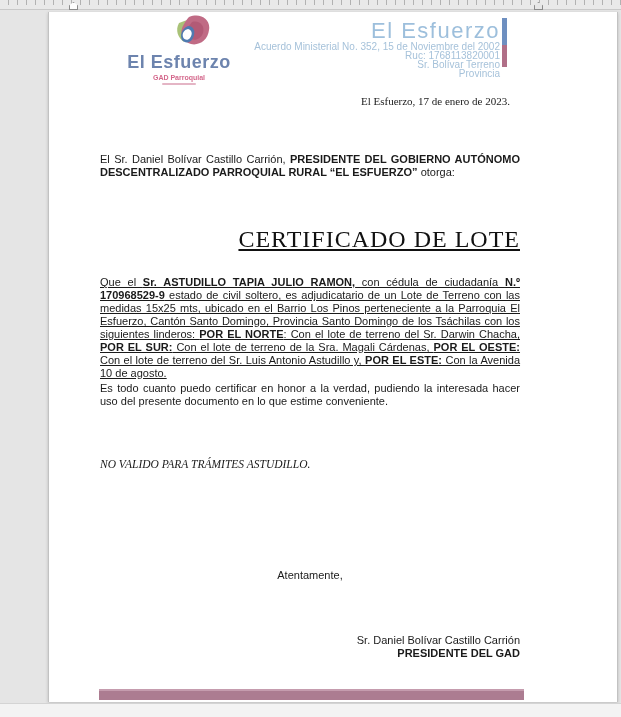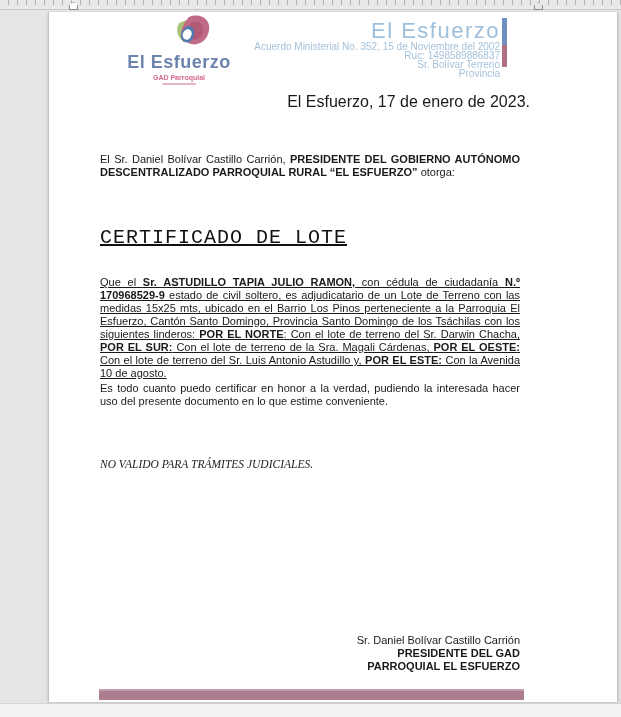--- a/index.html
+++ b/index.html
@@ -41,25 +41,25 @@
   .letterhead-title { font-size:22px; color:#9dbfdc; letter-spacing:1.5px;
     font-weight:400; line-height:22px; }
   .letterhead-line { font-size:10px; color:#a6c2da; line-height:9px; }
   .letterhead-bar { position:absolute; left:453px; top:6px; width:5px; height:49px;
     background:linear-gradient(to bottom, #6e8fc0 0 55%, #b06f87 55% 100%); }
 
   
   .txt { position:absolute; left:51px; width:420px; font-size:11px;
     line-height:13px; color:#1a1a1a; text-align:justify; }
   .b { font-weight:bold; }
-  .date-line { position:absolute; top:83px; right:87px; left:auto; width:auto;
-    font-size:16px; color:#1a1a1a; }
+  .date-line { position:absolute; top:83px; right:107px; left:auto; width:auto;
+    font-size:11px; color:#1a1a1a;font-family:Liberation Serif, serif; }
   .intro   { top:141px; }
   .doc-title { position:absolute; top:214px; left:51px; width:420px;
-    text-align:left; font-family:Liberation Mono, monospace; font-size:20px;
+    text-align:right; font-family:Liberation Serif, serif; font-size:24px;
     letter-spacing:1px; color:#111; }
   .doc-title span { text-decoration:underline; }
   .body1   { top:264px;text-decoration:underline; }
   .body2   { top:370px; }
   .notice  { top:446px; font-family:"Liberation Serif", serif; font-style:italic;
     text-align:left; font-size:11.5px; }
   .closing { top:557px; text-align:center; }
   .signature { top:622px; text-align:right; line-height:13px; }
   .sig-bold { font-weight:bold; }
 
@@ -90,45 +90,45 @@
           <path d="M21 15 C25 16 26 20 23 24 C21 27 17 26 16 23 C15 19 17 16 21 15 Z" fill="#ffffff"></path>
         </svg>
         <div class="logo-title">El Esfuerzo</div>
         <div class="logo-sub">GAD Parroquial</div>
         <div class="logo-tagline"></div>
       </div>
 
       <div class="letterhead">
         <div class="letterhead-title">El Esfuerzo</div>
         <div class="letterhead-line">Acuerdo Ministerial No. 352, 15 de Noviembre del 2002</div>
-        <div class="letterhead-line">Ruc: 1498589886837</div>
+        <div class="letterhead-line">Ruc: 1768113820001</div>
         <div class="letterhead-line">Sr. Bolívar Terreno</div>
         <div class="letterhead-line">Provincia</div>
       </div>
       <div class="letterhead-bar"></div>
 
       <div class="txt date-line">El Esfuerzo, 17 de enero de 2023.</div>
 
       <div class="txt intro"><span>El Sr. Daniel Bolívar Castillo Carrión, </span><span class="b">PRESIDENTE DEL GOBIERNO AUTÓNOMO DESCENTRALIZADO PARROQUIAL RURAL “EL ESFUERZO”</span><span> otorga:</span></div>
 
       <div class="doc-title">
         <span>CERTIFICADO DE LOTE</span>
       </div>
 
       <div class="txt body1"><span>Que el </span><span class="b">Sr. ASTUDILLO TAPIA JULIO RAMON,</span><span> con cédula de ciudadanía </span><span class="b">N.º 170968529-9</span><span> estado de civil soltero, es adjudicatario de un Lote de Terreno con las medidas 15x25 mts, ubicado en el Barrio Los Pinos perteneciente a la Parroquia El Esfuerzo, Cantón Santo Domingo, Provincia Santo Domingo de los Tsáchilas con los siguientes linderos: </span><span class="b">POR EL NORTE</span><span>: Con el lote de terreno del Sr. Darwin Chacha, </span><span class="b">POR EL SUR:</span><span> Con el lote de terreno de la Sra. Magali Cárdenas, </span><span class="b">POR EL OESTE:</span><span> Con el lote de terreno del Sr. Luis Antonio Astudillo y,  </span><span class="b">POR EL ESTE:</span><span> Con la Avenida 10 de agosto.</span></div>
 
       <div class="txt body2">Es todo cuanto puedo certificar en honor a la verdad, pudiendo la interesada hacer uso del presente documento en lo que estime conveniente.</div>
 
-      <div class="txt notice">NO VALIDO PARA TRÁMITES JUDICIALES.</div>
+      <div class="txt notice">NO VALIDO PARA TRÁMITES ASTUDILLO.</div>
 
+      <div class="txt closing">Atentamente,</div>
 
       <div class="txt signature">
         <div>Sr. Daniel Bolívar Castillo Carrión</div>
         <div class="sig-bold">PRESIDENTE DEL GAD</div>
-        <div class="sig-bold">PARROQUIAL EL ESFUERZO</div>
       </div>
 
       <div class="footer-bar"></div>
     </div>
   </div>
 
   <div class="bottom-strip"></div>
 </div>
 
 </body></html>

